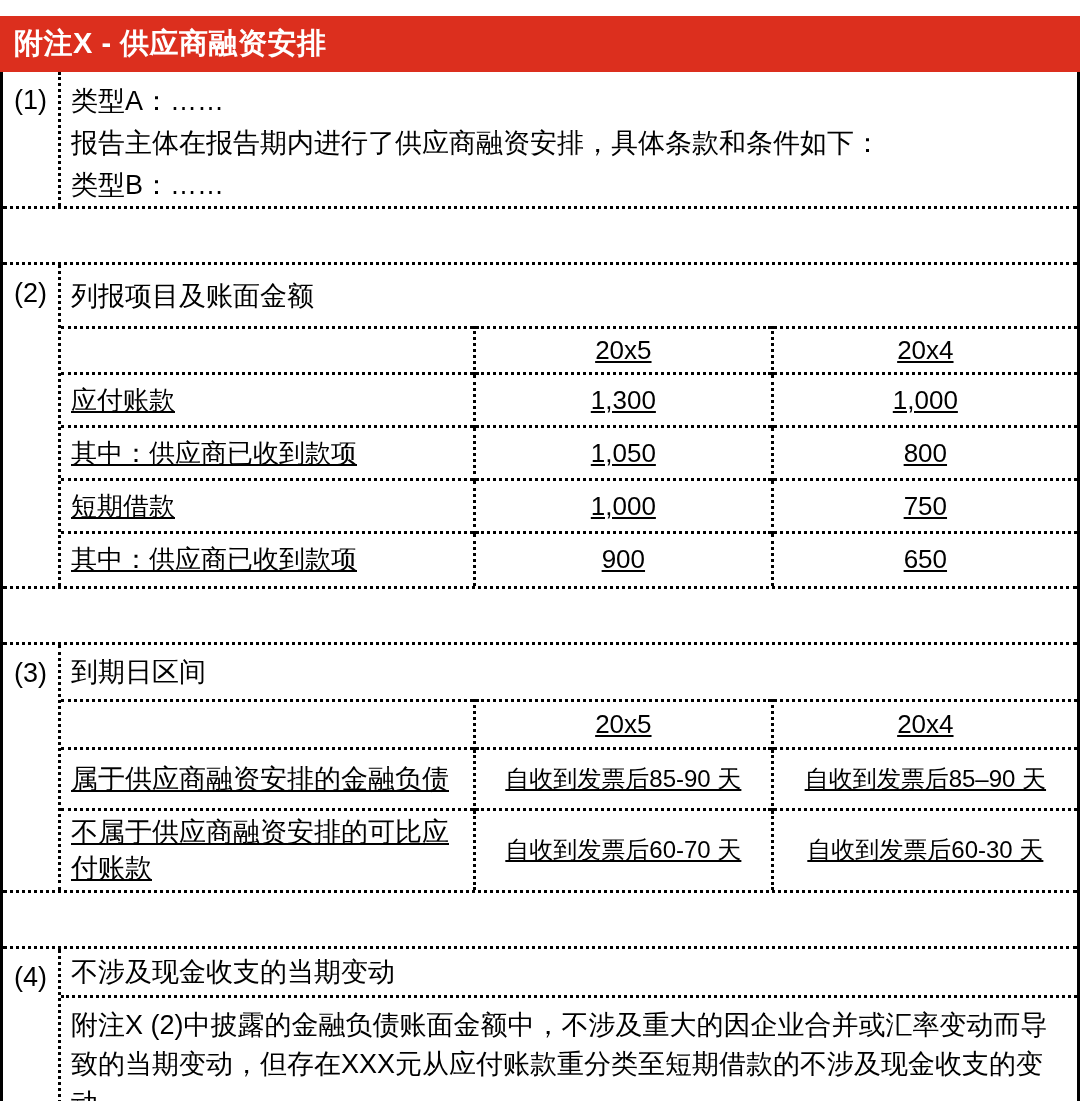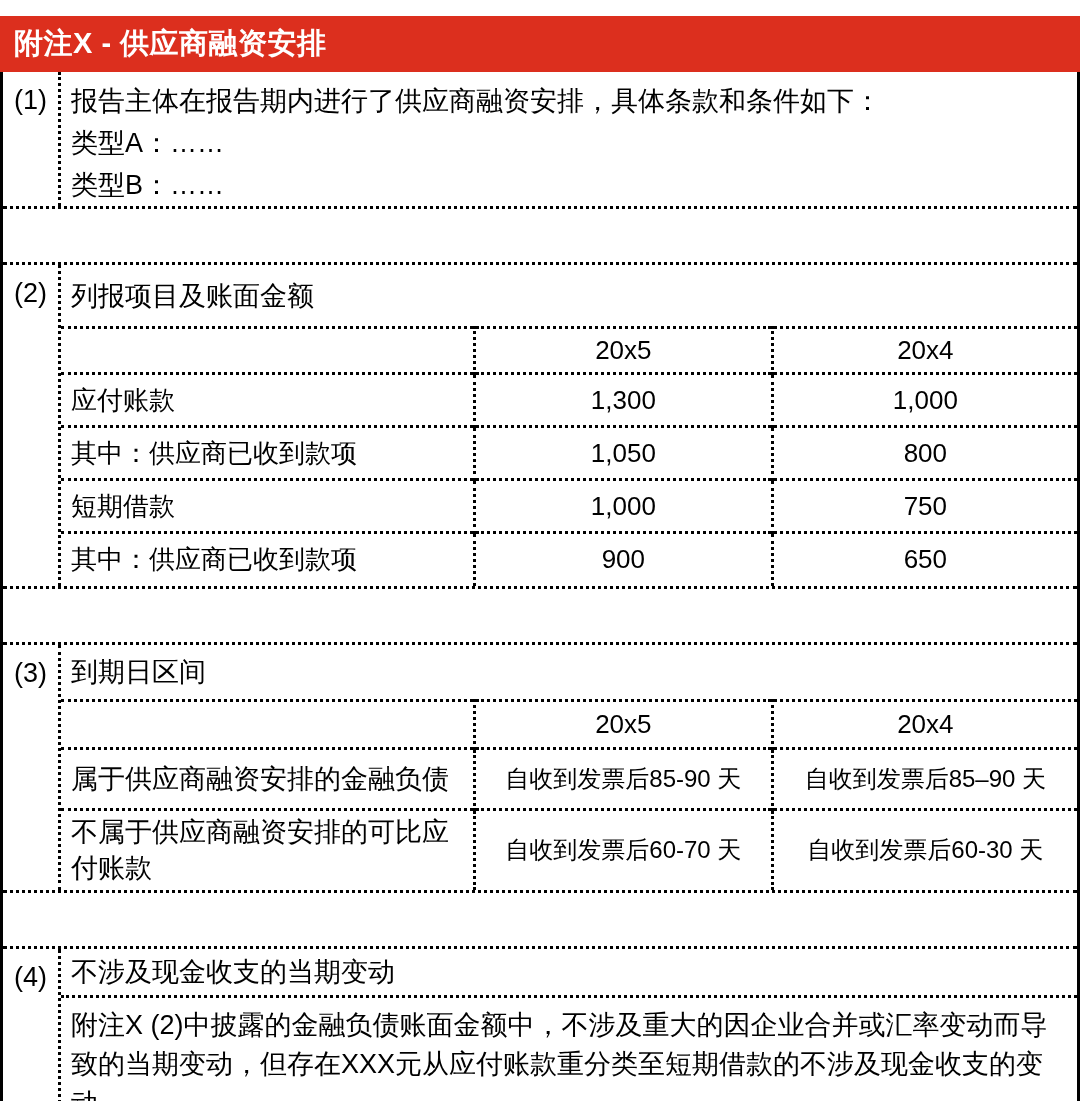--- a/index.html
+++ b/index.html
@@ -67,20 +67,21 @@
     align-items: center;
   }
   .sec2 .sec-label { height: 61px; }
   .sec3 .sec-label { height: 54px; }
 
   table.note-table {
     width: 100%;
     border-collapse: collapse;
     table-layout: fixed;
     border-top: 3px dotted #000;
+    text-decoration: underline;
   }
   table.note-table col.c1 { width: 40.7%; }
   table.note-table col.c2 { width: 29.3%; }
   table.note-table col.c3 { width: 30.0%; }
   table.note-table td {
     font-size: 26px;
     vertical-align: middle;
     text-align: center;
     overflow: hidden;
   }
@@ -119,22 +120,22 @@
 
   <header class="title-bar">
     <span>附注X - 供应商融资安排</span>
   </header>
 
   <div class="doc-body">
 
     <section class="sec sec1">
       <div class="sec-num">(1)</div>
       <div class="sec-content">
+        <p>类型A：……</p>
         <p>报告主体在报告期内进行了供应商融资安排，具体条款和条件如下：</p>
-        <p>类型A：……</p>
         <p>类型B：……</p>
       </div>
     </section>
 
     <div class="gap"></div>
 
     <section class="sec sec2">
       <div class="sec-num">(2)</div>
       <div class="sec-content">
         <div class="sec-label">列报项目及账面金额</div>

